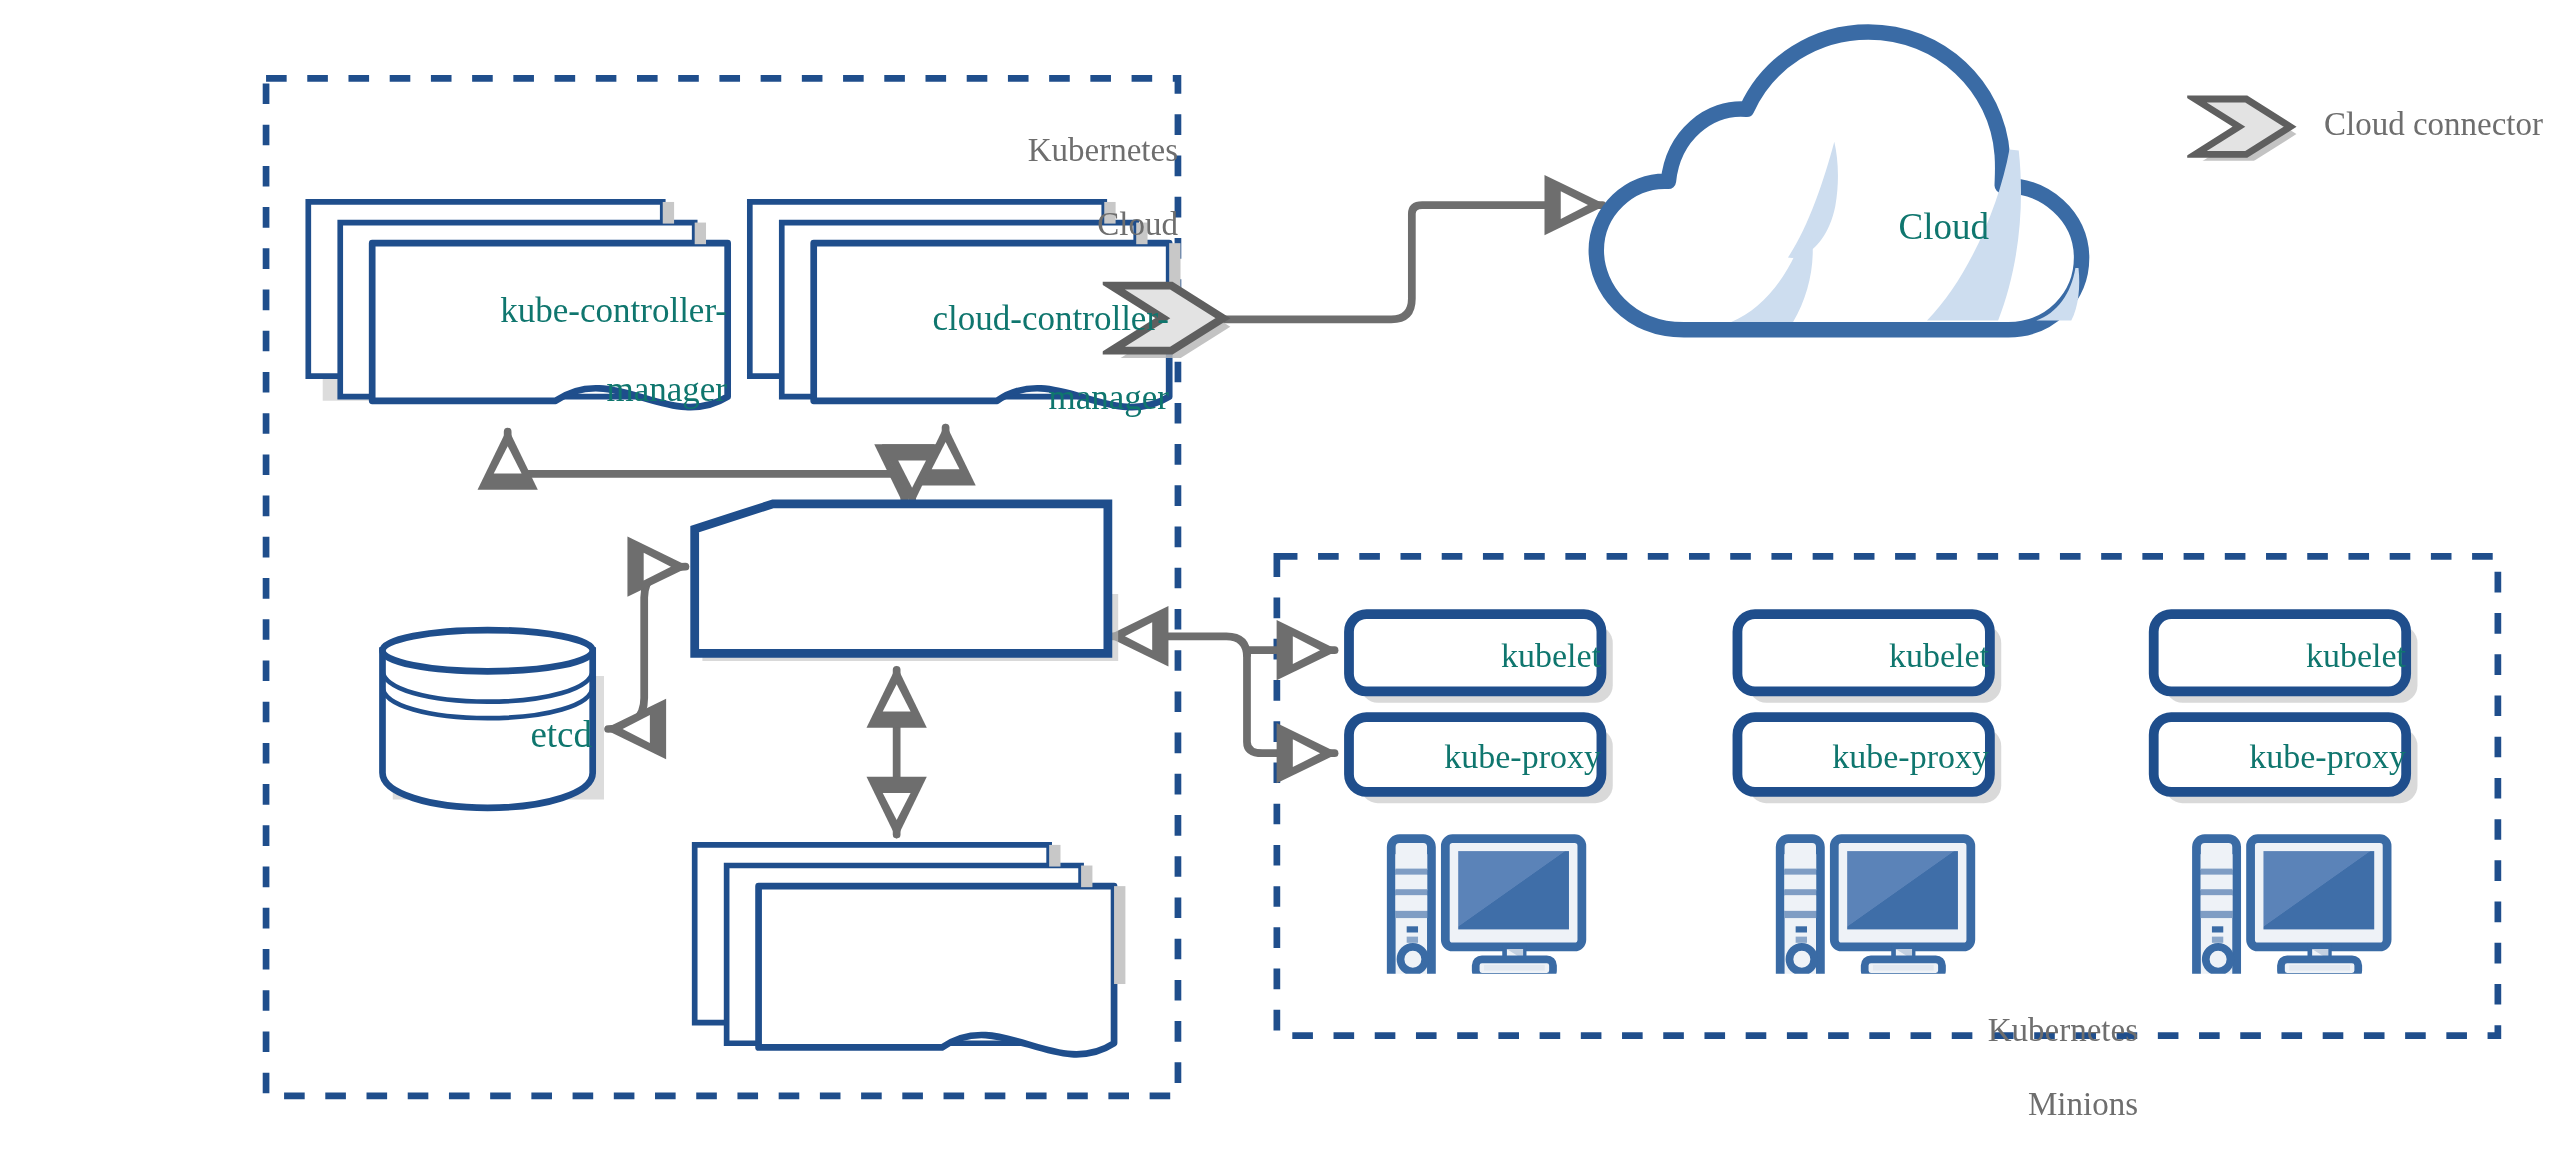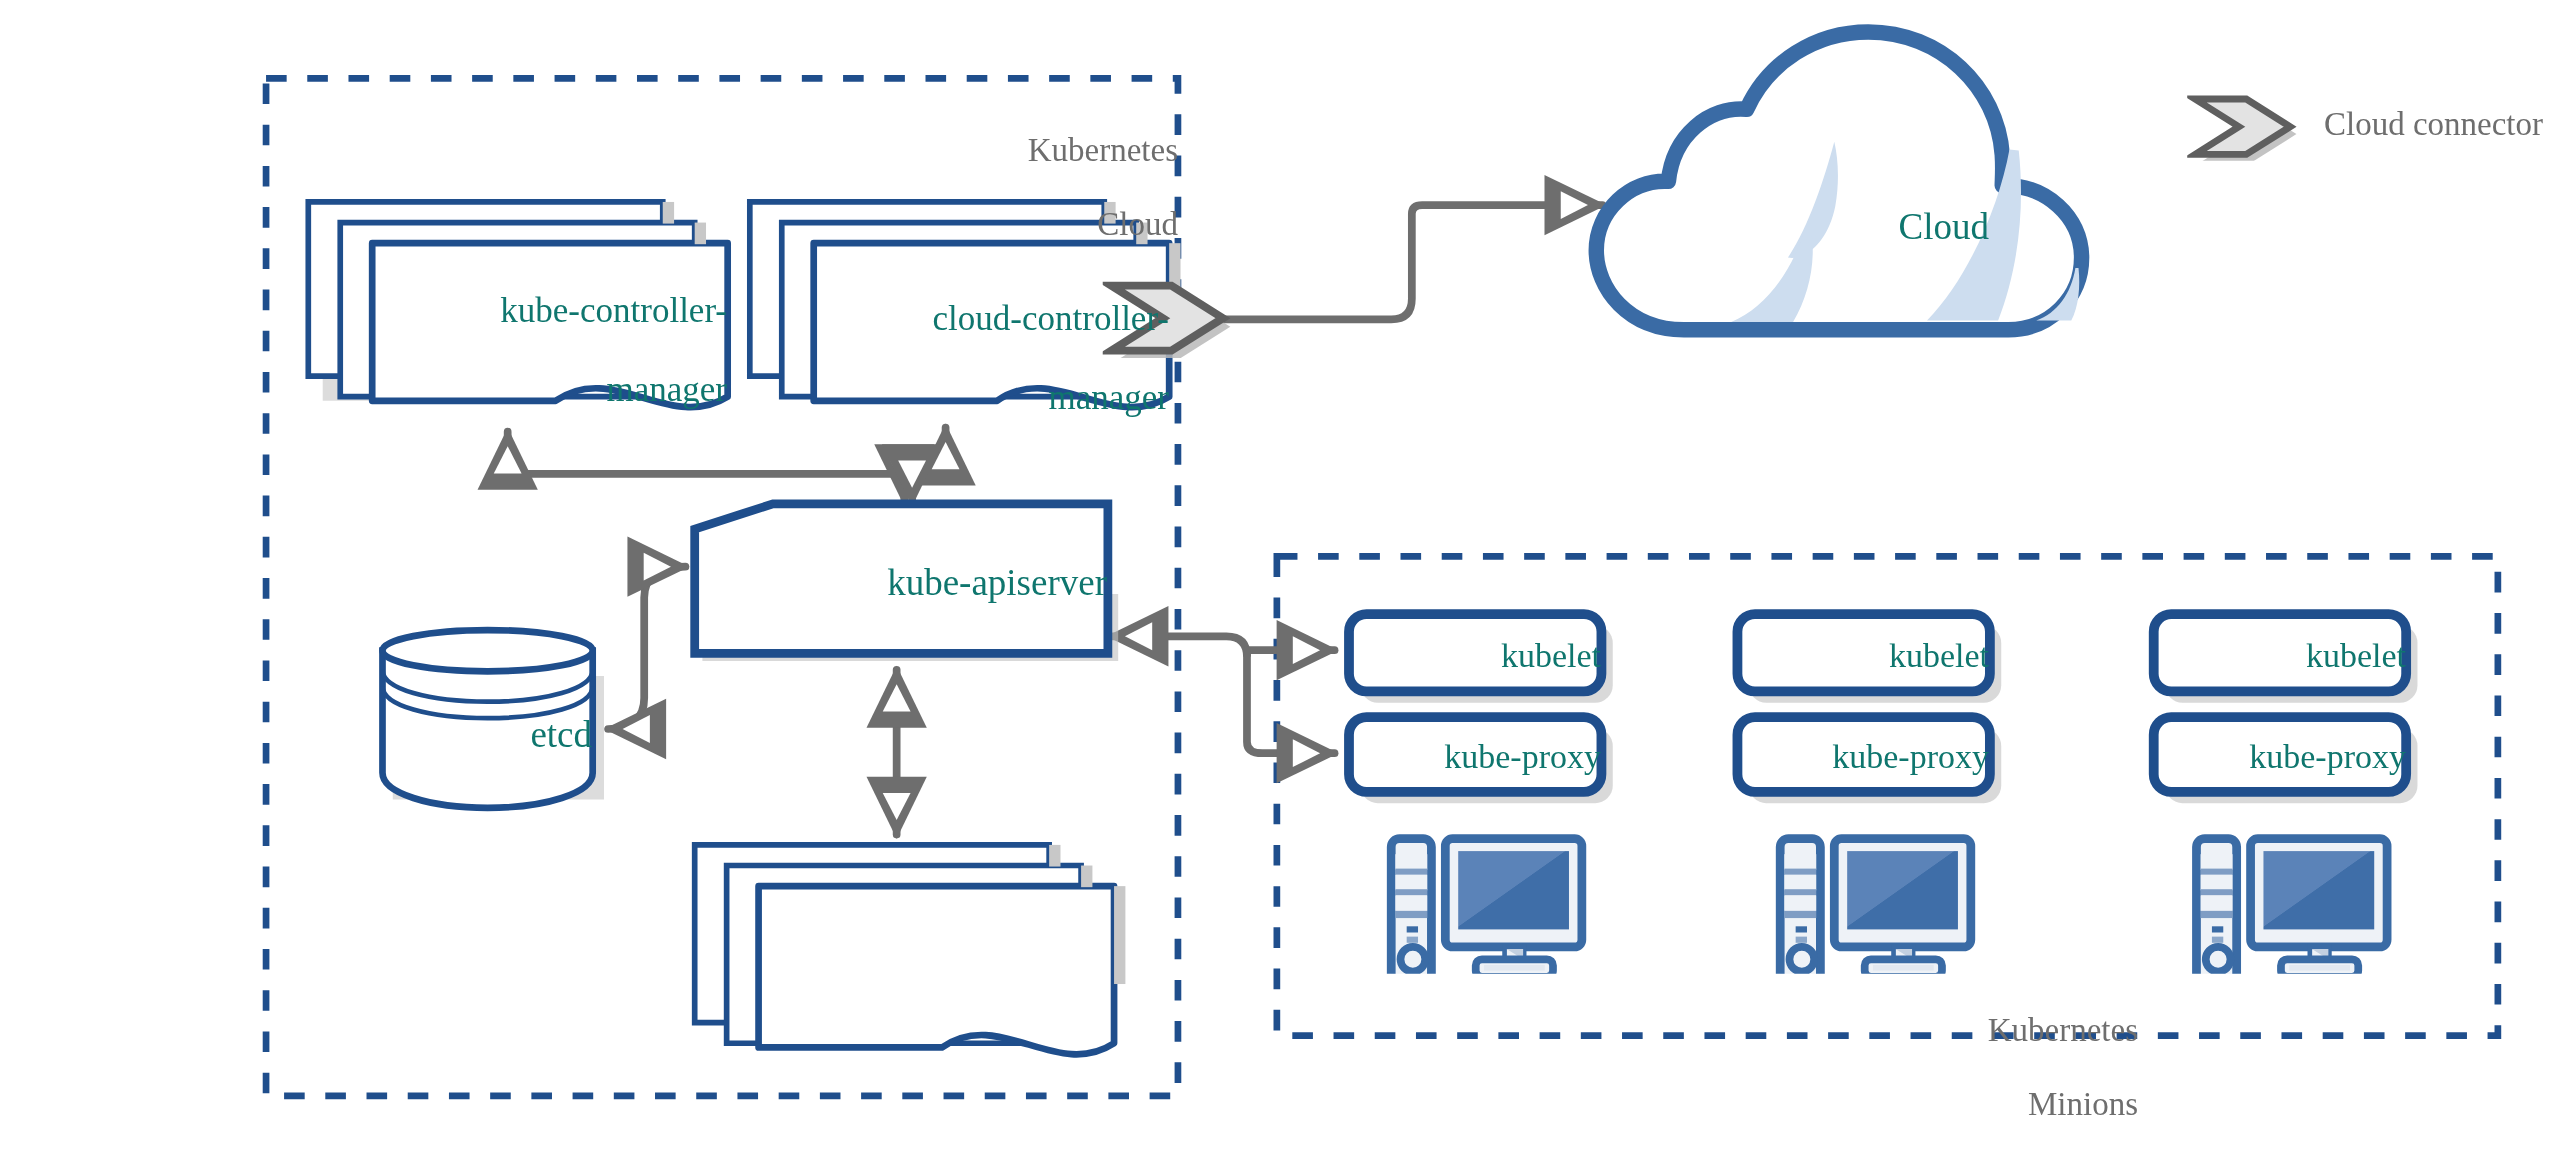--- a/index.html
+++ b/index.html
@@ -231,21 +231,20 @@
   <div class="txt lbl-blue" style="left:372px; top:252px; width:355px; font-size:35px;">
     <span>kube-controller-</span><br>
     <span>manager</span>
   </div>
 
   <div class="txt lbl-blue" style="left:814px; top:260px; width:355px; font-size:35px;">
     <span>cloud-controller-</span><br>
     <span>manager</span>
   </div>
 
-  <div class="txt lbl-blue" style="left:694px; top:562px; width:413px; font-size:37px;">kube-apiserver</div>
 
   <div class="txt lbl-blue" style="left:382px; top:714px; width:210px; font-size:37px;">etcd</div>
 
 
   <div class="txt lbl-blue" style="left:1731px; top:206px; width:258px; font-size:37px;">Cloud</div>
 
   <div class="txt lbl-gray" style="left:2324px; top:106px; width:330px; font-size:33px; text-align:left;">Cloud connector</div>
 
   <div class="txt lbl-blue" style="left:1349px; top:637px; width:252px; font-size:34px;">kubelet</div>
   <div class="txt lbl-blue" style="left:1349px; top:738px; width:252px; font-size:34px;">kube-proxy</div>

